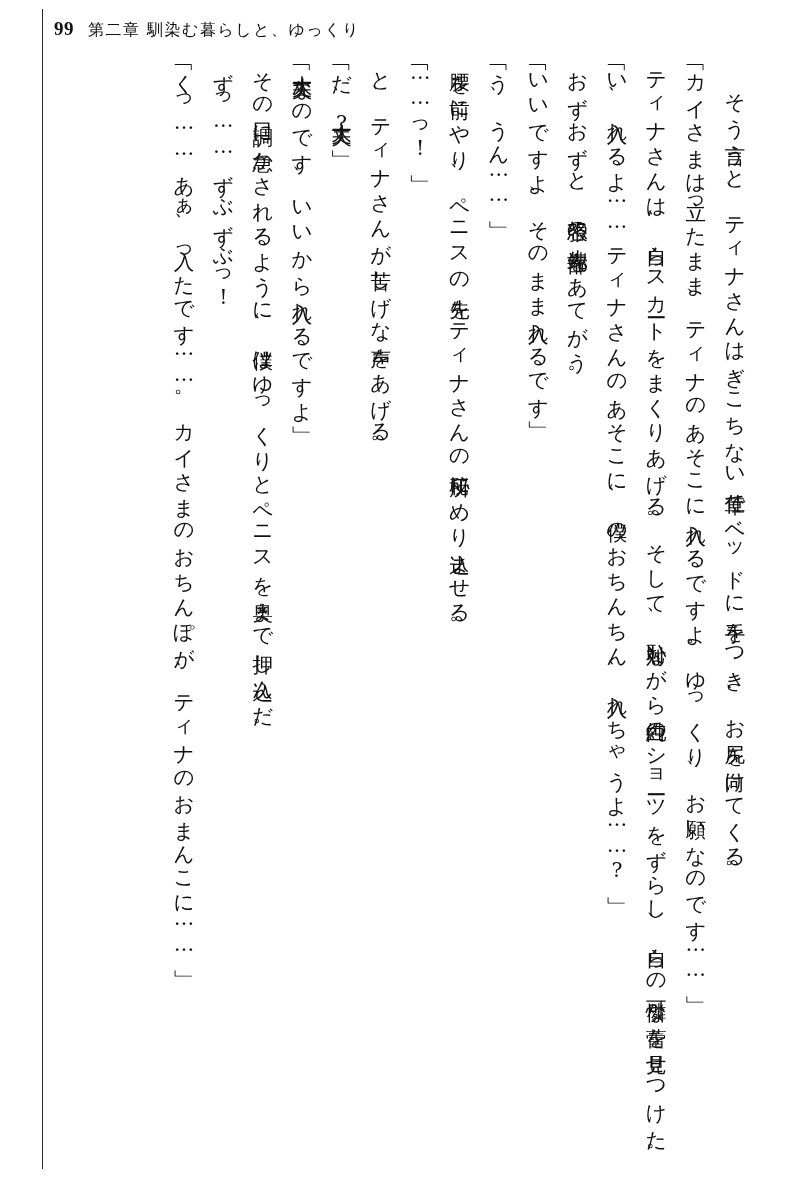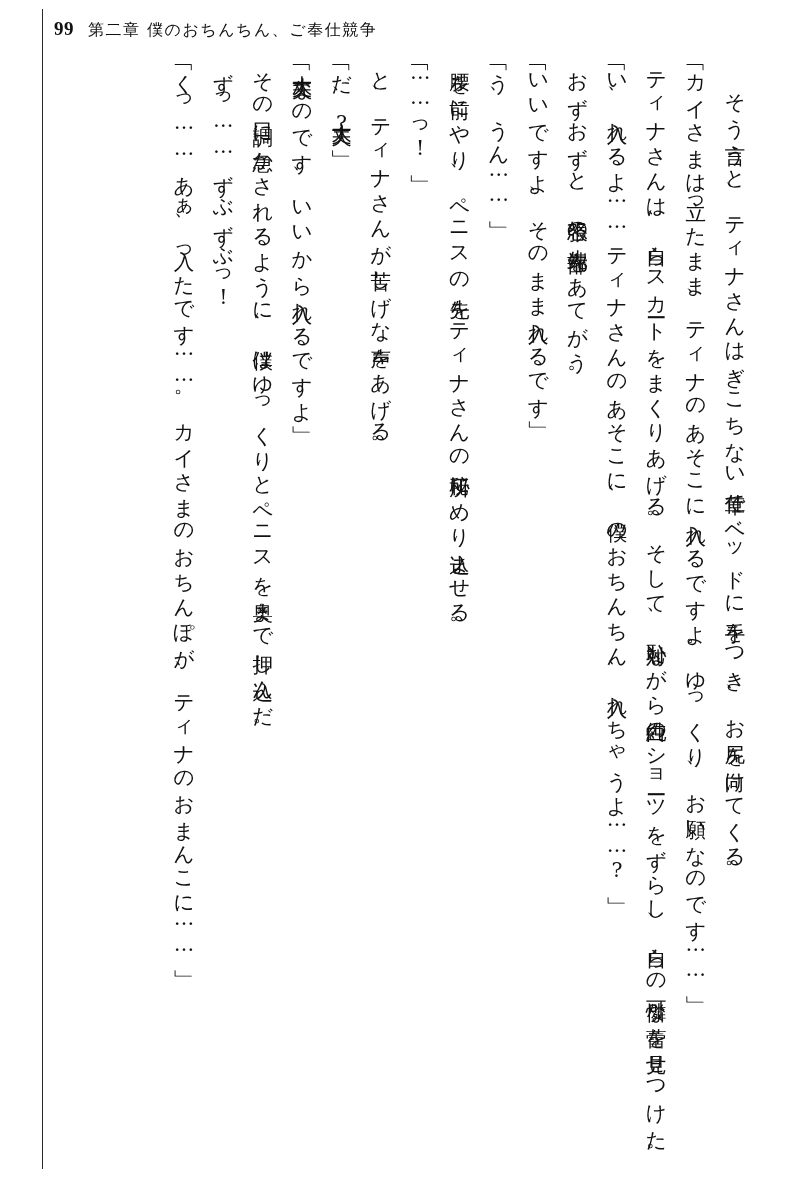--- a/index.html
+++ b/index.html
@@ -88,21 +88,21 @@
     text-indent: 1em;
   }
 </style>
 </head>
 <body>
 
 <div class="page">
 
   <div class="header">
     <span class="folio">99</span>
-    <span class="chapter-title">第二章 僕のおちんちん、ご奉仕競争</span>
+    <span class="chapter-title">第二章 馴染む暮らしと、ゆっくり</span>
   </div>
 
   <div class="header-rule"></div>
 
   <div class="body-area">
     <div class="vtext" id="vtext">
         <p class="ind">そう言うと、ティナさんはぎこちない仕草でベッドに手をつき、お尻を向けてくる。</p>
         <p>「カイさまは立ったまま、ティナのあそこに入れるですよ。ゆっくり、お願いなのです……」</p>
         <p>ティナさんは、自らスカートをまくりあげる。そして、恥対ながら純白のショーツをずらし、自らの可憐な蕾を見せつけた。</p>
         <p>「い、入れるよ……ティナさんのあそこに、僕のおちんちん、入れちゃうよ……?」</p>

